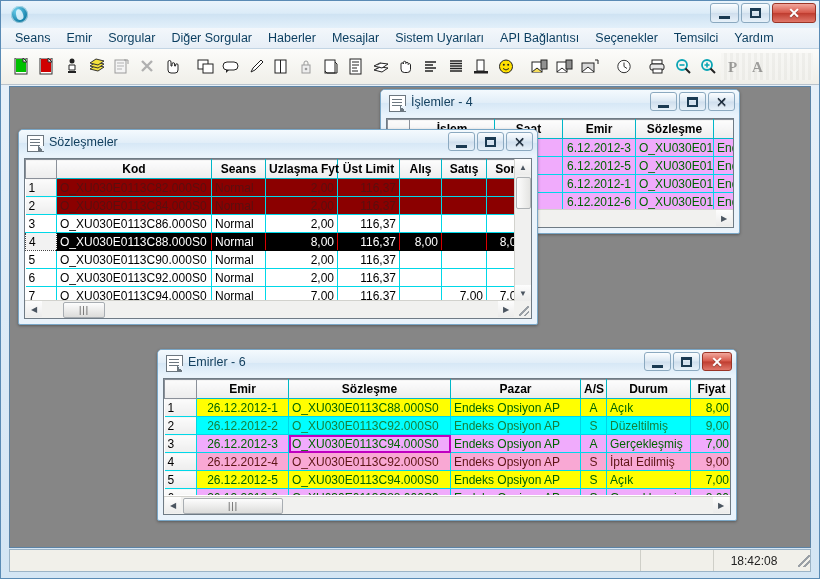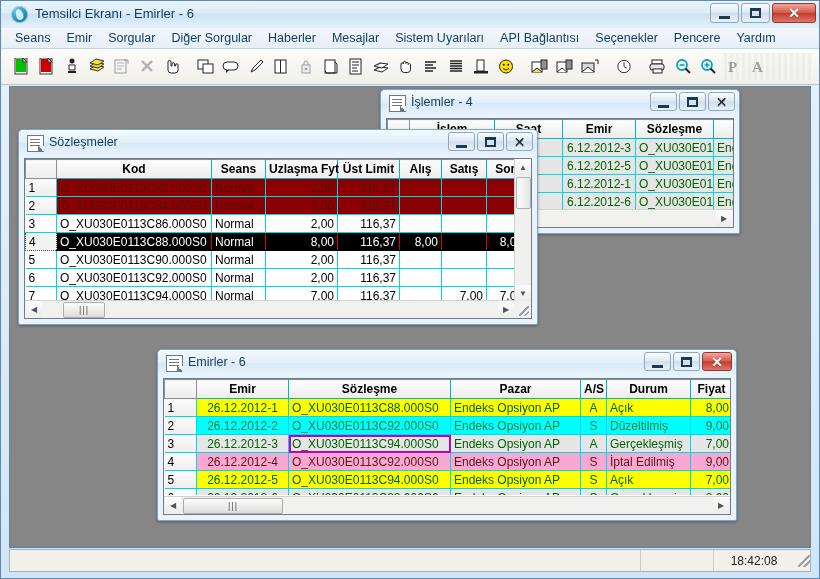--- a/index.html
+++ b/index.html
@@ -157,21 +157,21 @@
   td.num{text-align:right;}
   td.ctr{text-align:center;}
   
   tr.r-dark td{background:#8b0000;color:#5a0f0f;}
   tr.r-dark td.rowhdr{background:linear-gradient(#fbfbfb,#ededed);color:#000;}
   tr.r-white td{background:#ffffff;color:#000;}
   tr.r-sel td{background:#000;color:#fff;border-right:1px solid #e00000;border-bottom:1px solid #000;}
   tr.r-sel td.rowhdr{background:#f2f2f2;color:#000;border:1px dotted #444;}
   tr.r-yellow td{background:#ffff00;color:#006400;}
   tr.r-cyan td{background:#00ffff;color:#15803d;}
-  tr.r-green td{background:#e5e5e5;color:#006400;}
+  tr.r-green td{background:#f0abfc;color:#006400;}
   tr.r-maroon td{background:#f9a8d4;color:#5c1414;}
   tr.r-yellow td.rowhdr,tr.r-cyan td.rowhdr,tr.r-green td.rowhdr,tr.r-maroon td.rowhdr{
     background:linear-gradient(#fbfbfb,#ededed);color:#000;
   }
   td.focuscell{outline:2px solid #c000c0;outline-offset:-2px;}
 
   
   .vsb{
     position:absolute;top:0;right:0;width:16px;bottom:0;
     background:#f0f0ef;border-left:1px solid #d2d2cd;
@@ -207,21 +207,20 @@
   }
   .blueband{background:#cfe2f3;}
 </style>
 </head>
 <body>
 
 <div id="app">
 
   <div id="titlebar">
     <div id="appicon"></div>
-    <div class="ttl">Temsilci Ekranı - Emirler - 6</div>
     <div class="wbtns">
       <div class="wbtn">
           <i class="glyph-min"></i>
         </div>
       <div class="wbtn">
           <i class="glyph-max"></i>
         </div>
       <div class="wbtn close">
           <span class="glyph-x">✕</span>
         </div>
@@ -231,21 +230,21 @@
   <div id="menubar">
     <div class="mi">Seans</div>
     <div class="mi">Emir</div>
     <div class="mi">Sorgular</div>
     <div class="mi">Diğer Sorgular</div>
     <div class="mi">Haberler</div>
     <div class="mi">Mesajlar</div>
     <div class="mi">Sistem Uyarıları</div>
     <div class="mi">API Bağlantısı</div>
     <div class="mi">Seçenekler</div>
-    <div class="mi">Pencere</div>
+    <div class="mi">Temsilci</div>
     <div class="mi">Yardım</div>
   </div>
 
   <div id="toolbar">
     <div class="tb">
         <svg width="16" height="17">
           <rect x="1" y="0" width="12" height="16" fill="#fff" stroke="#333"></rect>
           <rect x="2" y="1" width="10" height="13" fill="#00c000"></rect>
           <path d="M9 0 L13 4 L9 4 Z" fill="#eee" stroke="#333"></path>
         </svg>

